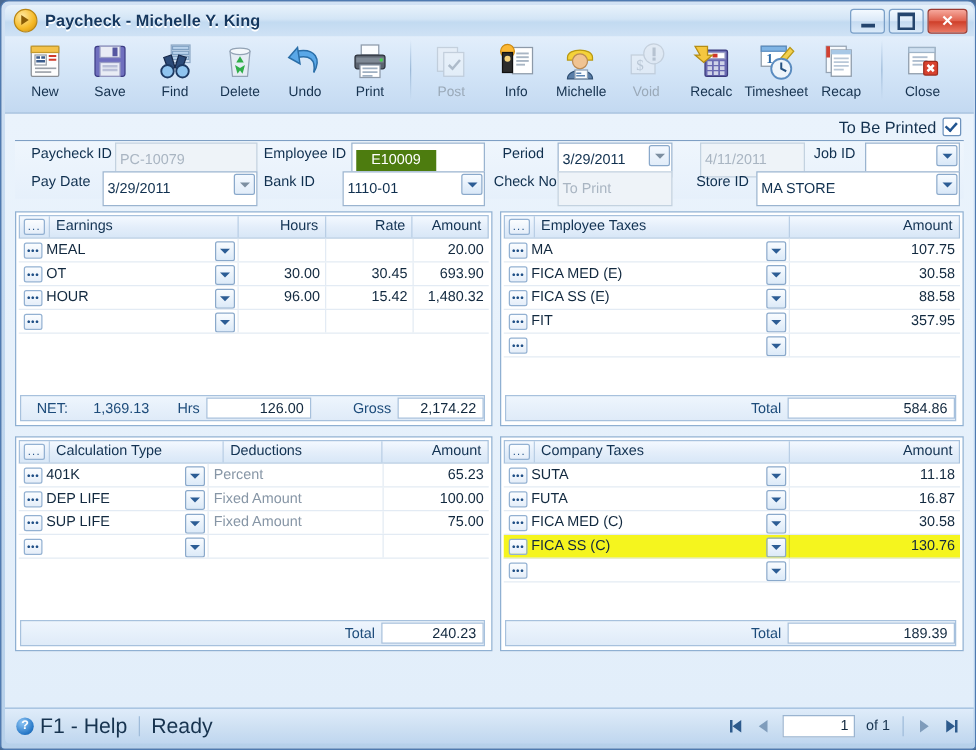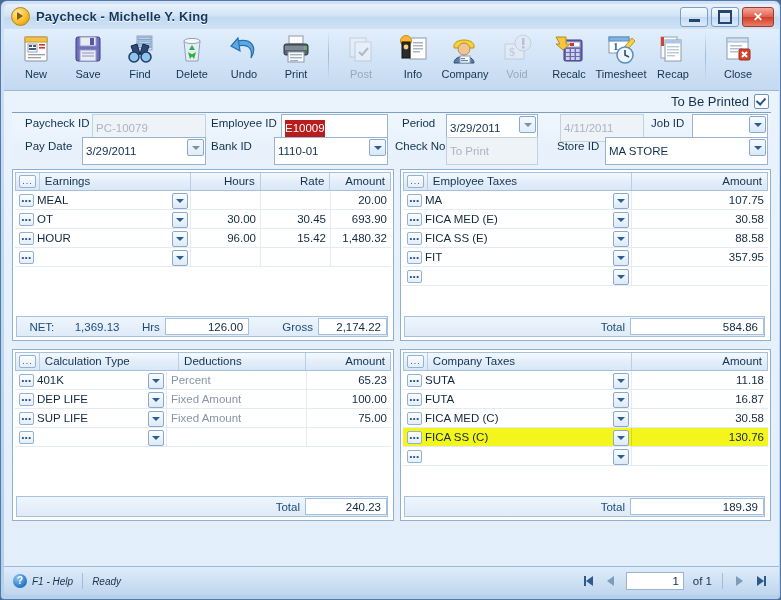--- a/index.html
+++ b/index.html
@@ -109,21 +109,21 @@
     box-sizing:border-box;
   }
   .fl{position:absolute;font-size:11.5px;color:#10304f;white-space:nowrap;}
   .fi{
     position:absolute;height:28px;box-sizing:border-box;
     border:1px solid #9ab4d0;background:#fff;
     font-size:11.5px;color:#10304f;line-height:17px;padding:0 3px;
     display:flex;align-items:center;
   }
   .fi.ro{background:#eef3f8;color:#a9b5c2;border-color:#c3d2e0;}
-  .fi .selval{background:#b91c1c;color:#ffffff;padding:0 0;}
+  .fi .selval{background:#4d7c0f;color:#ffffff;padding:0 12px;}
   .fi .drop{
     position:absolute;right:1px;top:1px;width:15px;height:15px;
     background:linear-gradient(180deg,#f7fbff,#d9e8f8);
     border:1px solid #8aa9cb;border-radius:2px;
     display:flex;align-items:center;justify-content:center;
   }
   .fi .drop.flat{background:linear-gradient(180deg,#f4f9ff,#e2edf9);}
   .caret{width:0;height:0;border-left:4px solid transparent;border-right:4px solid transparent;border-top:4px solid #2c5d95;}
   .caret.gray{border-top-color:#7d8fa1;}
   
@@ -192,21 +192,21 @@
     position:absolute;left:0;top:562px;width:775px;height:29px;
     background:linear-gradient(180deg,#dfecfa 0%,#cfe1f3 50%,#bfd6ef 100%);
     border-top:1px solid #9bb9d8;border-radius:0 0 4px 4px;
     display:flex;align-items:center;box-sizing:border-box;
   }
   .help-icon{
     width:14px;height:14px;border-radius:50%;margin-left:9px;margin-right:5px;
     background:radial-gradient(circle at 35% 30%,#8fc6f5,#2476c6 70%,#17538f);
     color:#fff;font-size:10px;font-weight:bold;line-height:14px;text-align:center;
   }
-  .sb-text{font-size:10px;color:#17334f;font-style:italic;}
+  .sb-text{font-size:17px;color:#17334f;}
   .sb-sep{width:1px;height:16px;background:#9fbcda;margin:0 9px;}
   #navarea{position:absolute;right:8px;top:4px;display:flex;align-items:center;gap:2px;}
   .navbtn{width:20px;height:20px;display:flex;align-items:center;justify-content:center;}
   .tri{width:0;height:0;}
   .tri.left{border-top:5px solid transparent;border-bottom:5px solid transparent;border-right:7px solid #7f9cbb;}
   .tri.right{border-top:5px solid transparent;border-bottom:5px solid transparent;border-left:7px solid #7f9cbb;}
   .tri.leftdk{border-top:5px solid transparent;border-bottom:5px solid transparent;border-right:7px solid #2d5a8c;}
   .tri.rightdk{border-top:5px solid transparent;border-bottom:5px solid transparent;border-left:7px solid #2d5a8c;}
   .bar{width:2px;height:10px;background:#2d5a8c;}
   .navbox{
@@ -379,21 +379,21 @@
           <path d="M6 14 C6 6 26 6 26 14 L26 16 L6 16 Z" fill="#f5d23a" stroke="#b99912"></path>
           <circle cx="16" cy="17" r="6" fill="#f0c392" stroke="#b98a55"></circle>
           <path d="M6 31 C6 22 26 22 26 31 Z" fill="#5a7ea8" stroke="#2f4f73"></path>
           <rect x="12" y="24" width="10" height="7" fill="#fbfdff" stroke="#8fa2b6"></rect>
           <g fill="#5e86b3">
                 <rect x="13" y="26" width="4" height="1.2"></rect>
                 <rect x="13" y="28" width="7" height="1.2"></rect>
               </g>
         </svg>
       </span>
-      <span class="lbl">Company</span>
+      <span class="lbl">Michelle</span>
     </div>
 
     <div class="tbtn disabled">
       <span class="ico">
         <svg width="34" height="34" viewBox="0 0 34 34" opacity=".45">
           <rect x="5" y="12" width="19" height="15" fill="#eef1f5" stroke="#a8b0ba"></rect>
           <text x="9" y="24" font-size="12" fill="#98a2ae" font-family="serif">$</text>
           <circle cx="23" cy="11" r="8" fill="#e6e9ee" stroke="#a8b0ba"></circle>
           <rect x="22" y="6" width="2.5" height="7" fill="#8b95a1"></rect>
           <rect x="22" y="14" width="2.5" height="2.5" fill="#8b95a1"></rect>

